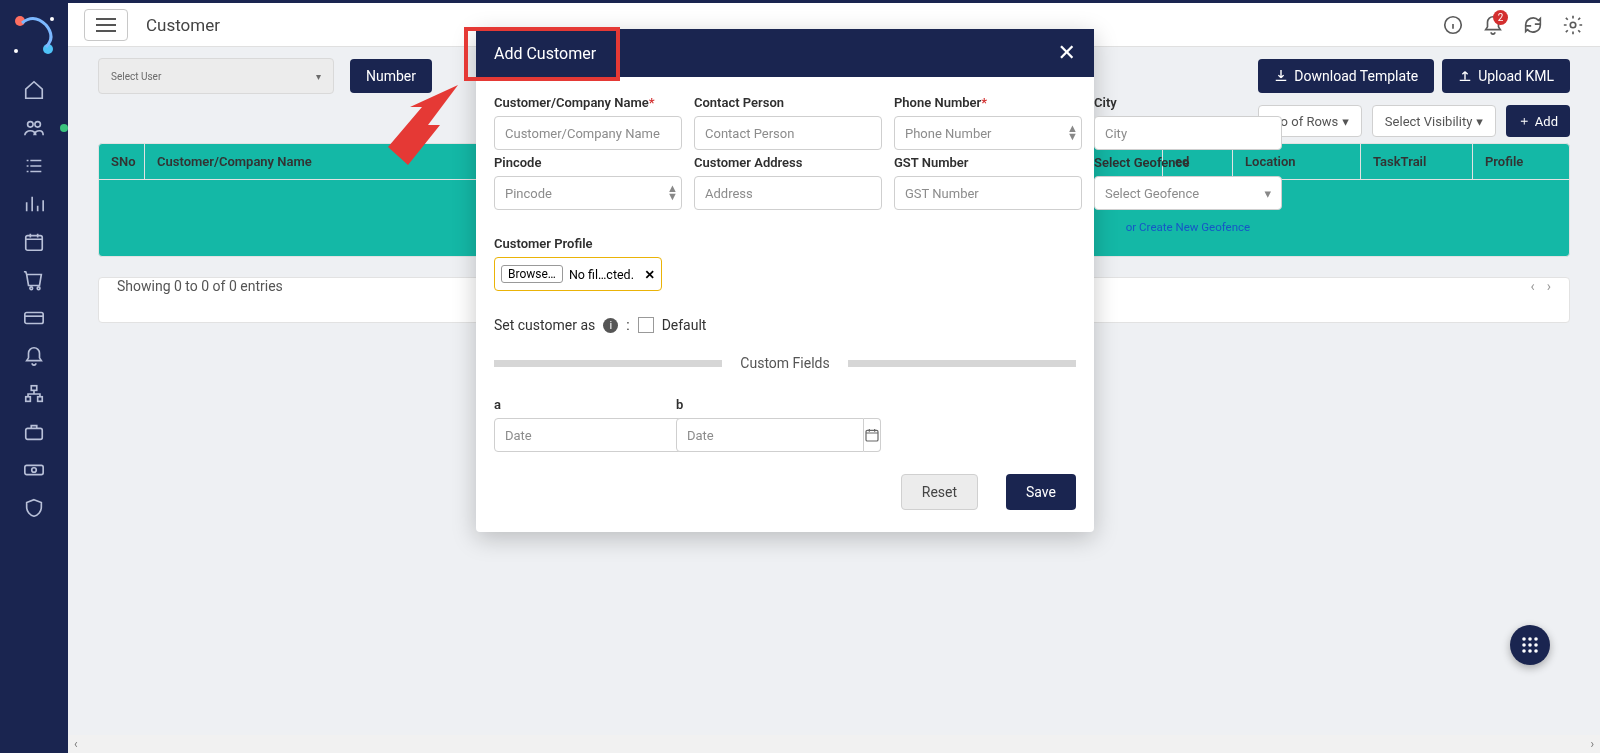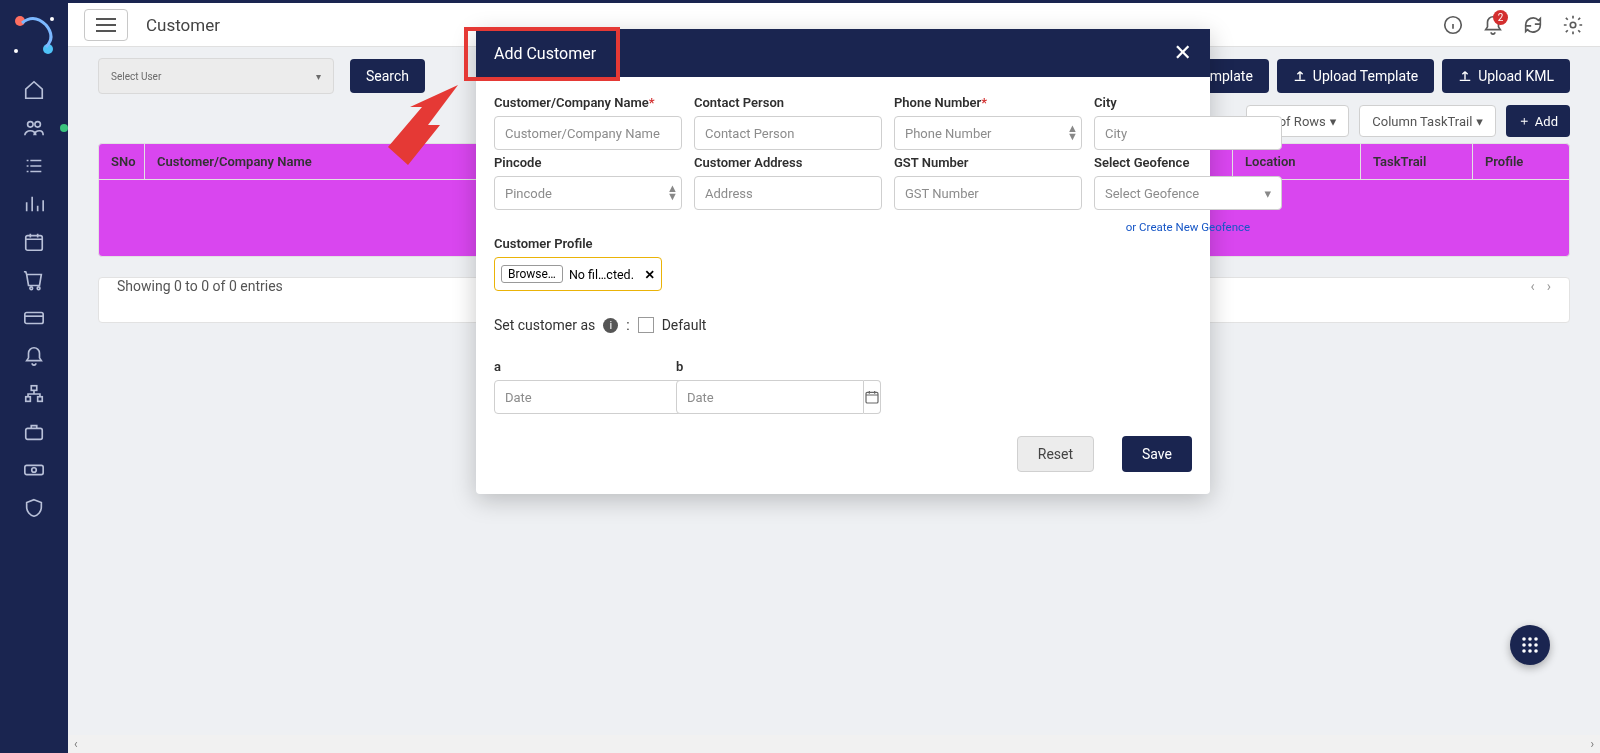--- a/index.html
+++ b/index.html
@@ -29,36 +29,36 @@
 .select-user .caret { margin-left:auto; }
 .btn { height:34px; padding:0 16px; border-radius:4px; font-size:14px; display:flex; align-items:center; gap:6px; cursor:pointer; border:none; color:#fff; background:#1a2550;}
 .btn.search{min-width:70px;justify-content:center;}
 .toolbar-right{ margin-left:auto; display:flex; gap:8px;}
 .btn svg{width:14px;height:14px;fill:currentColor;}
 
 .tableopts{ display:flex; align-items:center; padding:0 30px 6px 30px; gap:10px; justify-content:flex-end;}
 .optbtn{ height:32px; padding:0 12px; border:1px solid #d0d0d0; background:#fff; border-radius:4px; font-size:13px; color:#555; display:flex; align-items:center; gap:4px; cursor:pointer;}
 .addbtn{ background:#1a2550; color:#fff; border:none;}
 
-.tablewrap{ margin:0 30px; background:#d946ef; border:1px solid #e2e2e2; border-radius:4px; }
+.tablewrap{ margin:0 30px; background:#14b8a6; border:1px solid #e2e2e2; border-radius:4px; }
 .thead{ display:flex; height:36px; border-bottom:1px solid #e2e2e2;}
 .th{ padding:0 12px; display:flex; align-items:center; font-size:13px; font-weight:600; color:#333; border-right:1px solid #e2e2e2;}
 .th:last-child{border-right:none;}
 .th.sno{width:46px;}
 .th.name{flex:2.8;}
 .th.col-ed{width:70px;}
 .th.location{width:128px;}
 .th.tasktrail{width:112px;}
 .th.profile{width:96px;}
 .tbody{ height:76px; }
 
 .footer{ margin:20px 30px 0 30px; background:#fff; border:1px solid #e2e2e2; border-radius:4px; height:46px; display:flex; align-items:flex-start; padding:0 18px; font-size:14px; color:#555;}
 .footer .pager{ margin-left:auto; display:flex; gap:12px; color:#999;}
 .pager span{cursor:pointer;}
-.modal{ position:absolute; left:408px; top:26px; width:734px; background:#fff; border-radius:4px; box-shadow:0 6px 24px rgba(0,0,0,0.22); }
+.modal{ position:absolute; left:408px; top:26px; width:618px; background:#fff; border-radius:4px; box-shadow:0 6px 24px rgba(0,0,0,0.22); }
 .modal-header{ height:48px; background:#1a2550; color:#fff; display:flex; align-items:center; padding:0 18px; font-size:16px;}
 .modal-header .close{ margin-left:auto; cursor:pointer; font-size:22px; line-height:1;}
 .modal-body{ padding:18px 18px 22px 18px; }
 .grid{ display:grid; grid-template-columns: repeat(4, 1fr); gap:5px 12px; }
 .field{ display:flex; flex-direction:column; gap:6px;}
 .label{ font-size:13px; font-weight:600; color:#2f2f2f;}
 .req{ color:#d32f2f;}
 .input{ height:34px; border:1px solid #cfcfcf; border-radius:4px; padding:0 10px; font-size:13px; color:#333; background:#fff;}
 .input::placeholder{ color:#8c8c8c;}
 .num{ position:relative;}
@@ -209,51 +209,45 @@
             </svg></div>
       </div>
     </div>
 
     <div class="toolbar">
       <div class="select-user">
         <span>Select User</span>
         <span class="caret">▾</span>
       </div>
       <button class="btn search">
-          <span>Search</span>
+          <span>Number</span>
         </button>
       <div class="toolbar-right">
         <button class="btn">
           <svg viewBox="0 0 16 16">
               <path d="M8 1v9m0 0l-3-3m3 3l3-3M2 13h12" stroke="#fff" stroke-width="1.6" fill="none"></path>
             </svg>
           <span>Download Template</span>
         </button>
         <button class="btn">
           <svg viewBox="0 0 16 16">
               <path d="M8 12V3m0 0L5 6m3-3l3 3M2 13h12" stroke="#fff" stroke-width="1.6" fill="none"></path>
             </svg>
-          <span>Upload Template</span>
-        </button>
-        <button class="btn">
-          <svg viewBox="0 0 16 16">
-              <path d="M8 12V3m0 0L5 6m3-3l3 3M2 13h12" stroke="#fff" stroke-width="1.6" fill="none"></path>
-            </svg>
           <span>Upload KML</span>
         </button>
       </div>
     </div>
 
     <div class="tableopts">
       <div class="optbtn">
           <span>No of Rows</span>
           <span>▾</span>
         </div>
       <div class="optbtn">
-          <span>Column TaskTrail</span>
+          <span>Select Visibility</span>
           <span>▾</span>
         </div>
       <div class="optbtn addbtn">
           <span>＋</span>
           <span>Add</span>
         </div>
     </div>
 
     <div class="tablewrap">
       <div class="thead">
@@ -349,20 +343,25 @@
         </div>
 
         <div class="setrow">
           <span>Set customer as</span>
           <span class="info">i</span>
           <span>:</span>
           <div class="chk"></div>
           <span>Default</span>
         </div>
 
+        <div class="divhdr">
+          <div class="line"></div>
+          <span>Custom Fields</span>
+          <div class="line"></div>
+        </div>
 
         <div class="row2">
           <div class="field">
             <div class="label">a</div>
             <div class="dateinp">
               <input class="input" placeholder="Date" style="">
               <div class="cal">
                   <svg width="16" height="16" viewBox="0 0 24 24" fill="none" stroke="currentColor" stroke-width="1.8">
                     <rect x="3" y="5" width="18" height="16" rx="2"></rect>
                     <path d="M3 9h18M8 3v4M16 3v4"></path>

